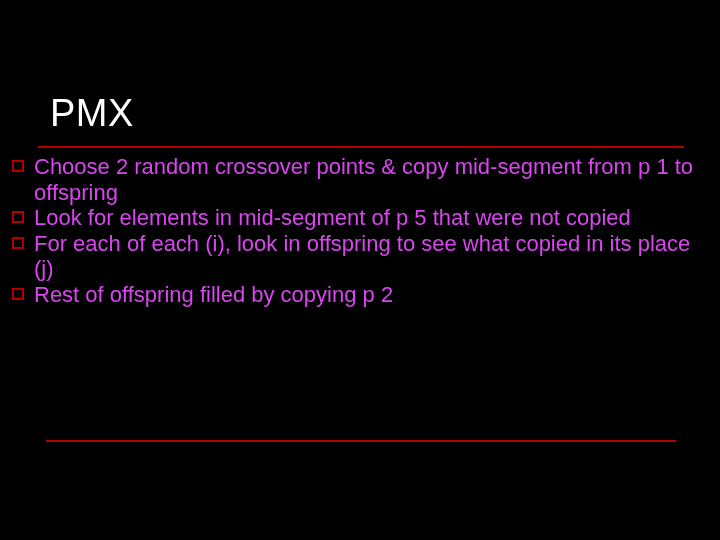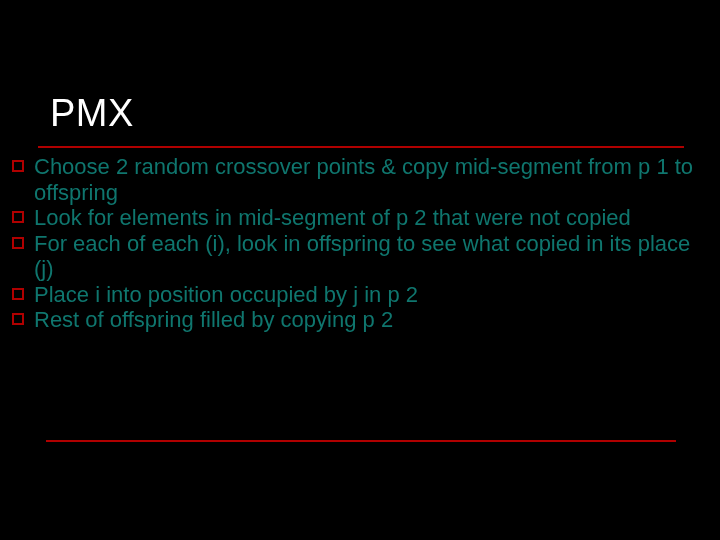--- a/index.html
+++ b/index.html
@@ -60,21 +60,21 @@
     height: 12px;
     border: 2px solid #b00000;
     box-sizing: border-box;
     margin-top: 6px;
     margin-right: 10px;
     background: transparent;
   }
   .item-text {
     flex: 1 1 auto;
     font-size: 22px;
-    color: #0f766e;
+    color: #d946ef;
     font-weight: 400;
   }
 </style>
 </head>
 <body>
 
 <div class="slide">
 
   <div class="title">PMX</div>
 
@@ -82,32 +82,28 @@
 
   <div class="body">
 
     <div class="item">
       <span class="bullet"></span>
       <span class="item-text">Choose 2 random crossover points &amp; copy mid-segment from p 1 to offspring</span>
     </div>
 
     <div class="item">
       <span class="bullet"></span>
-      <span class="item-text">Look for elements in mid-segment of p 2 that were not copied</span>
+      <span class="item-text">Look for elements in mid-segment of p 5 that were not copied</span>
     </div>
 
     <div class="item">
       <span class="bullet"></span>
       <span class="item-text">For each of each (i), look in offspring to see what copied in its place (j)</span>
     </div>
 
-    <div class="item">
-      <span class="bullet"></span>
-      <span class="item-text">Place i into position occupied by j in p 2</span>
-    </div>
 
 
     <div class="item">
       <span class="bullet"></span>
       <span class="item-text">Rest of offspring filled by copying p 2</span>
     </div>
 
   </div>
 
   <div class="rule-bottom"></div>

